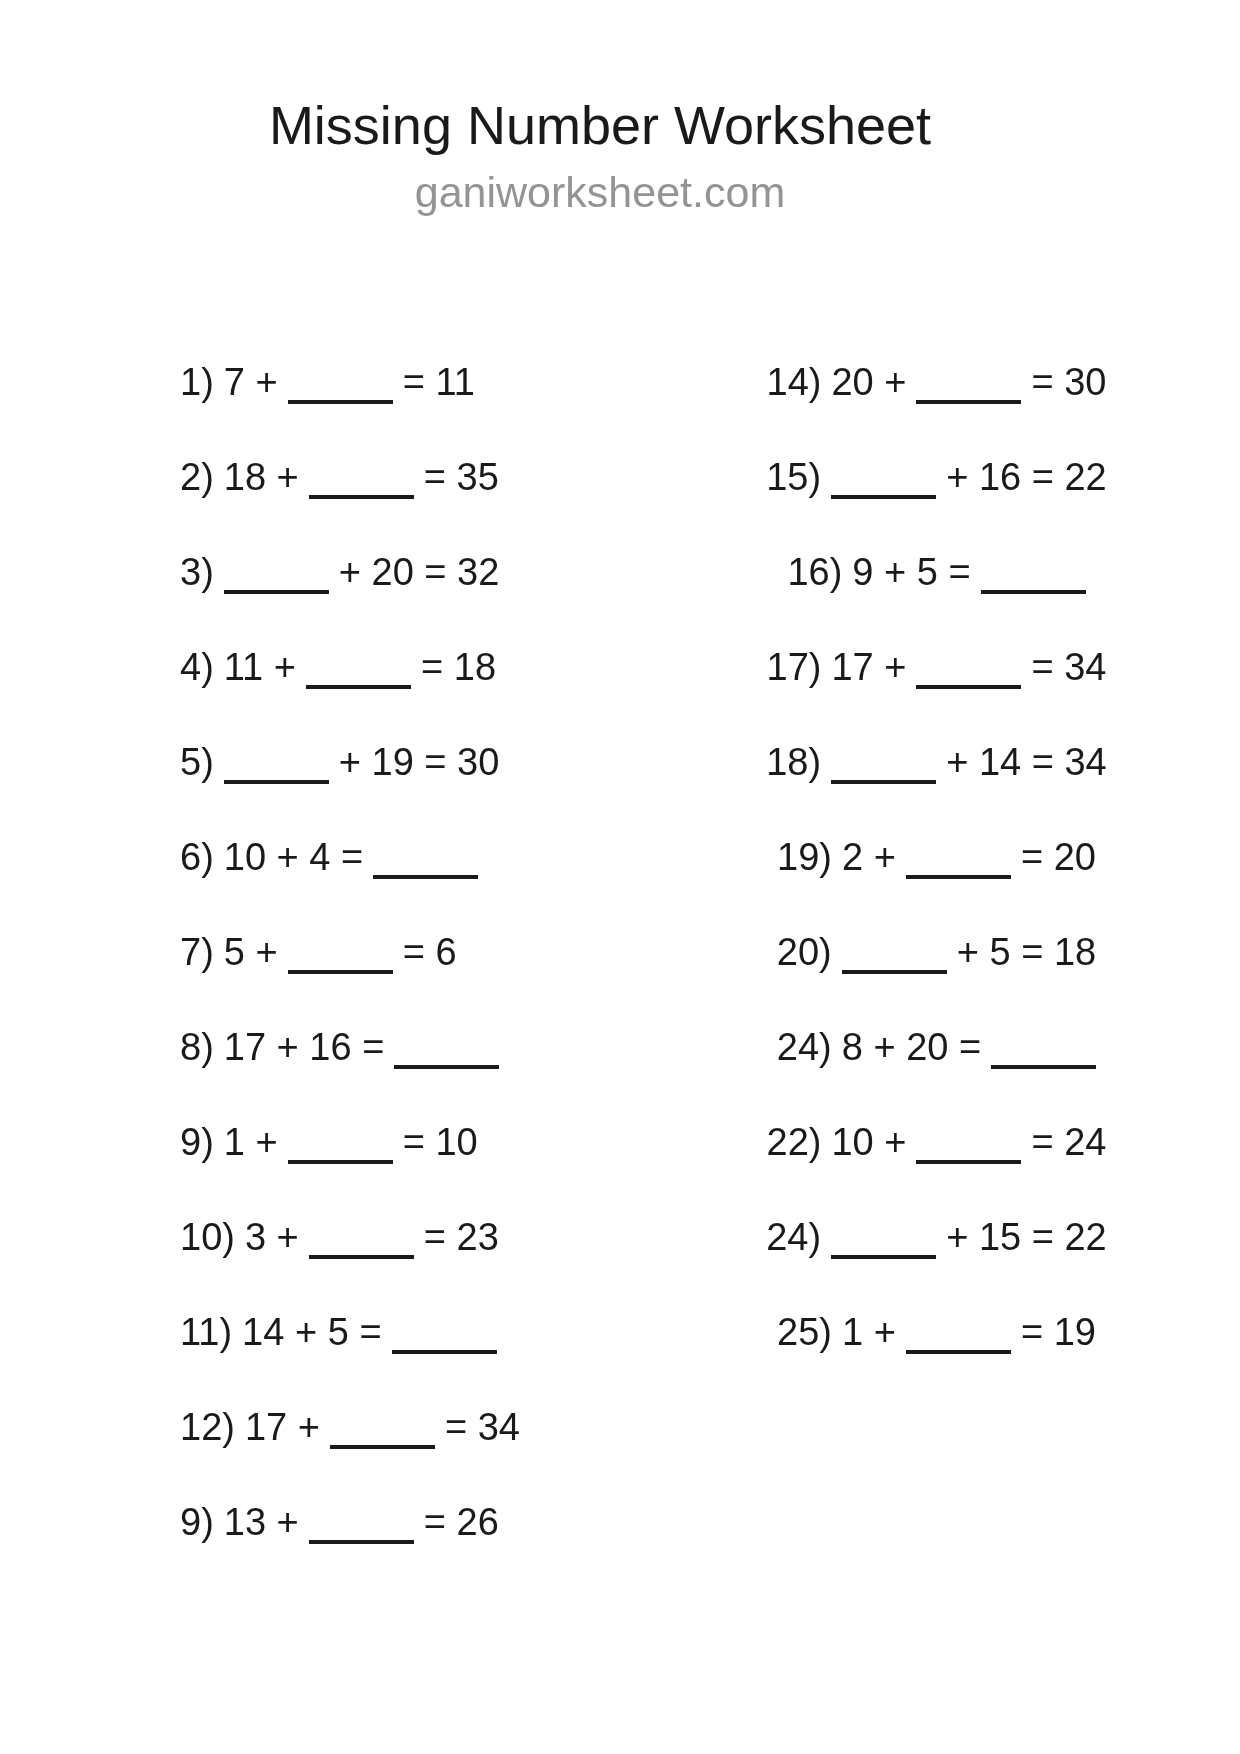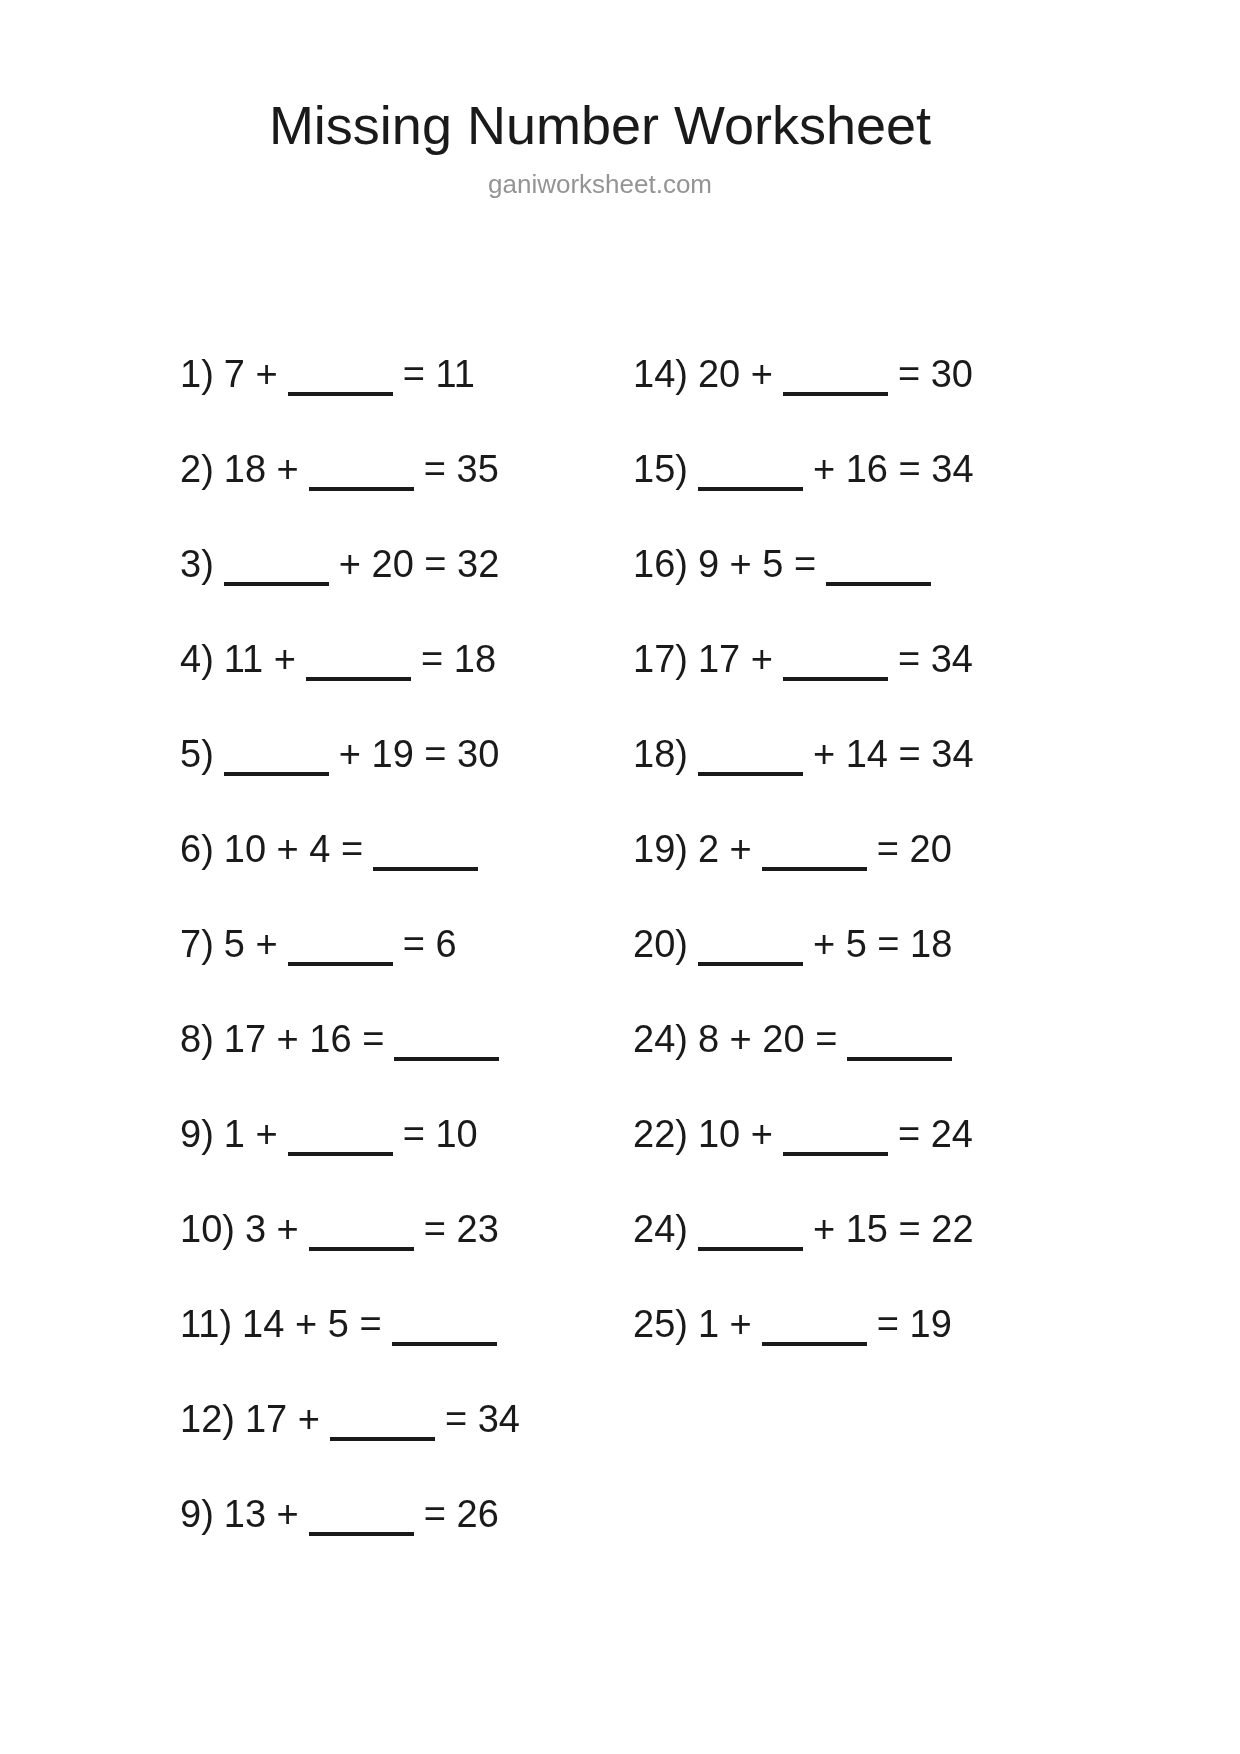--- a/index.html
+++ b/index.html
@@ -22,40 +22,41 @@
     text-align: center;
   }
   .title {
     font-size: 54px;
     line-height: 70px;
     font-weight: 400;
     color: #1a1a1a;
     margin: 0;
   }
   .subtitle {
-    font-size: 26px;
+    font-size: 43px;
     line-height: 48px;
     color: #949494;
-    margin: 0;
+    margin: 8px;
   }
   .problems {
     display: flex;
     margin-top: 119px;
     padding-left: 180px;
   }
   .column {
     display: flex;
     flex-direction: column;
   }
   .column.left {
     width: 453px;
     flex: 0 0 453px;
   }
   .column.right {
     flex: 1 1 auto;
+    align-items: center;
   }
   .problem {
     height: 95px;
     display: flex;
     align-items: baseline;
     column-gap: 10px;
     font-size: 38px;
     line-height: 95px;
     white-space: nowrap;
   }
@@ -158,21 +159,21 @@
     <div class="column right">
         <div class="problem">
           <span class="plabel">14)</span>
           <span class="ptext">20 +</span>
           <span class="blank"></span>
           <span class="ptext">= 30</span>
         </div>
         <div class="problem">
           <span class="plabel">15)</span>
           <span class="blank"></span>
-          <span class="ptext">+ 16 = 34</span>
+          <span class="ptext">+ 16 = 22</span>
         </div>
         <div class="problem">
           <span class="plabel">16)</span>
           <span class="ptext">9 + 5 =</span>
           <span class="blank"></span>
         </div>
         <div class="problem">
           <span class="plabel">17)</span>
           <span class="ptext">17 +</span>
           <span class="blank"></span>

